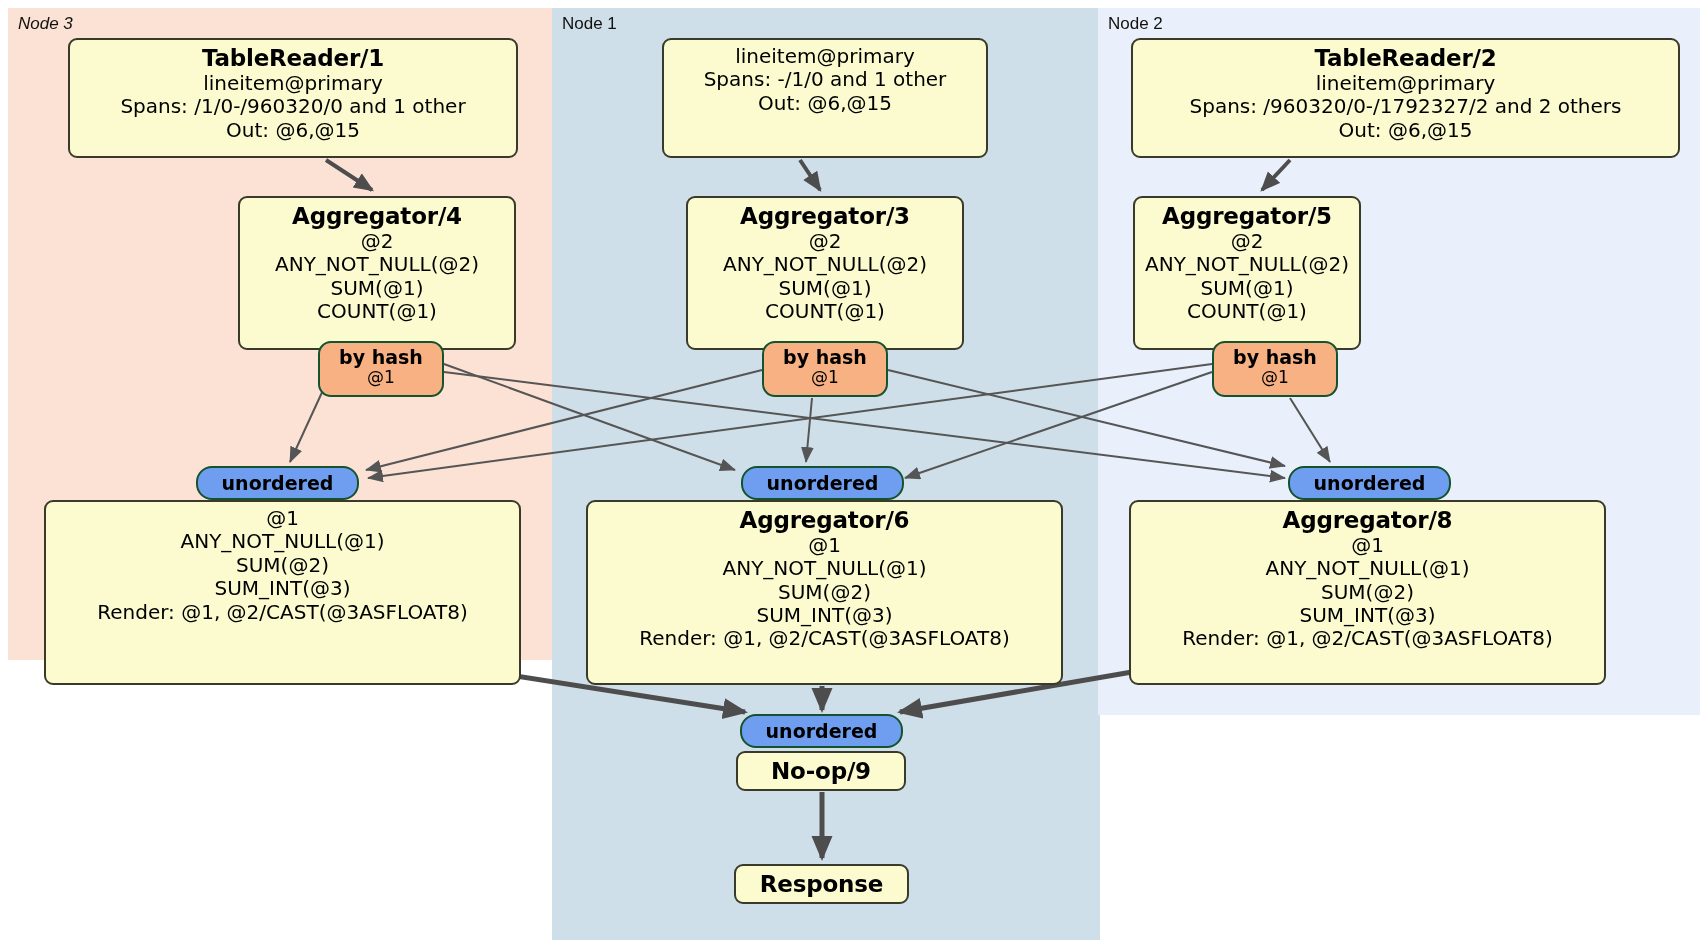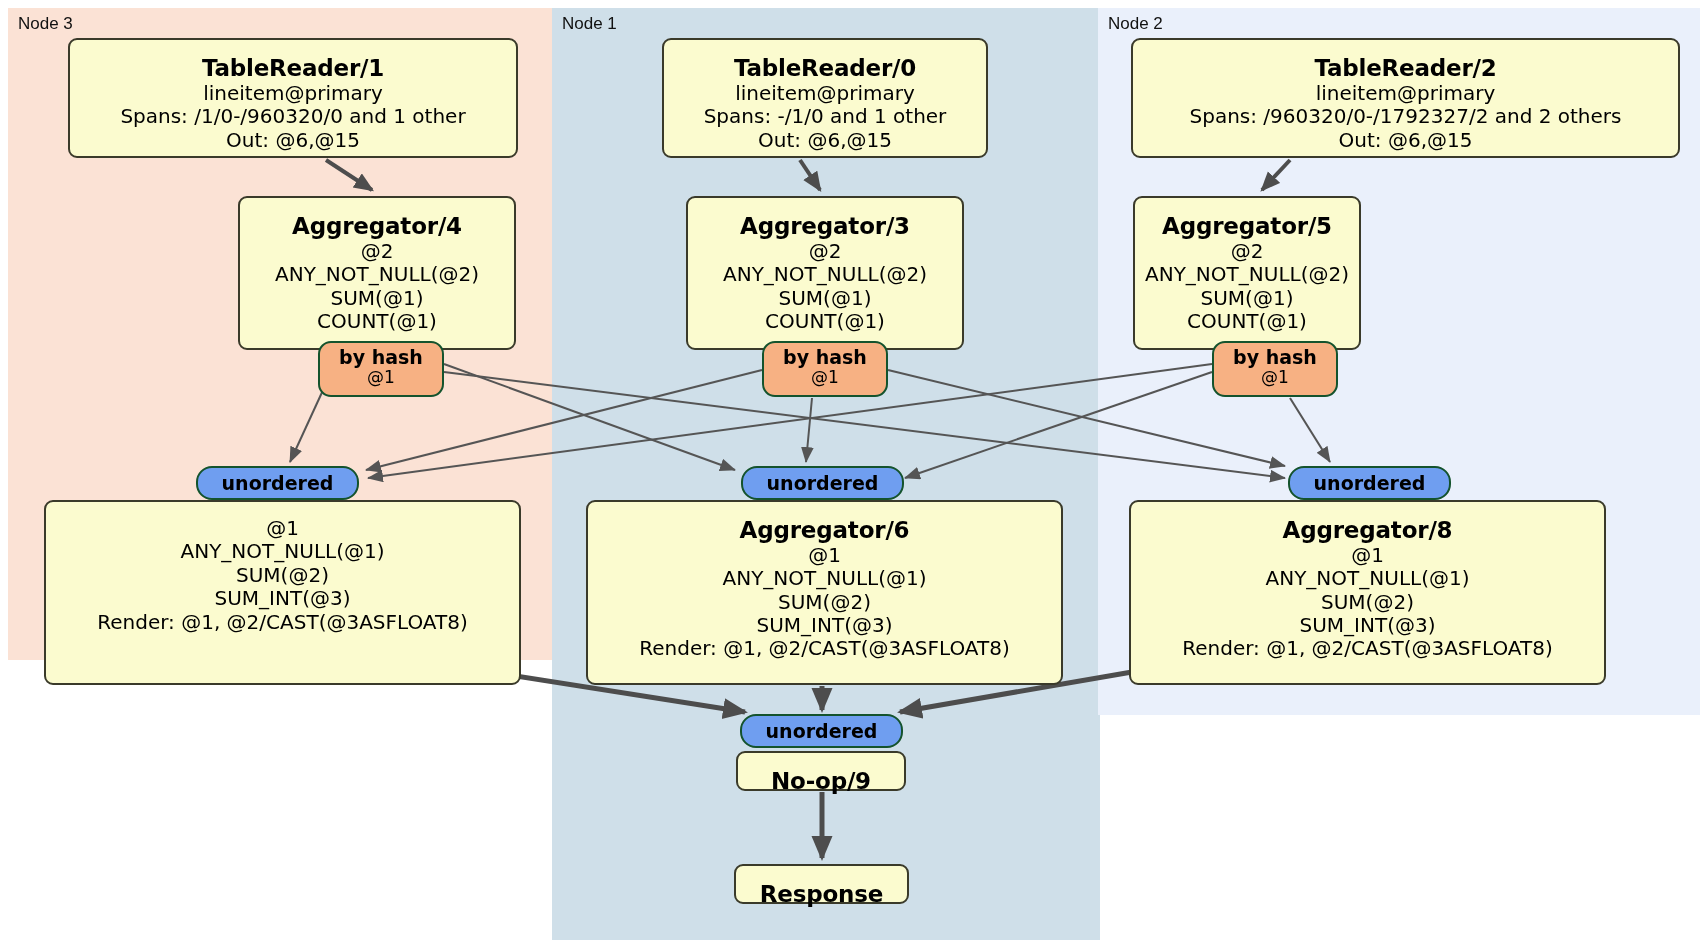--- a/index.html
+++ b/index.html
@@ -7,42 +7,42 @@
        font-family:"DejaVu Sans","Liberation Sans",sans-serif;}
   #stage{position:absolute;left:0;top:0;width:1708px;height:940px;}
 
   .node-region{position:absolute;box-sizing:border-box;}
   .node-label{position:absolute;left:10px;top:6px;font-size:17px;color:#111;
               font-family:"Liberation Sans","DejaVu Sans",sans-serif;}
 
   .box{position:absolute;box-sizing:border-box;background:#fbfbcf;
        border:2px solid #3a3a2a;border-radius:9px;
        text-align:center;color:#000;line-height:1.17;
-       padding-top:15px;}
+       padding-top:5px;}
   .box .title{font-weight:bold;font-size:23px;letter-spacing:-0.2px;}
   .box .line{font-size:20px;}
 
   .pill{position:absolute;box-sizing:border-box;border:2px solid #14532d;
         text-align:center;color:#000;line-height:1.1;}
   .pill-hash{background:#f7b183;border-radius:13px;padding-top:4px;}
   .pill-hash .t{font-weight:bold;font-size:19px;}
   .pill-hash .s{font-size:17px;}
   .pill-unordered{background:#6f9ef0;border-radius:16px;}
   .pill-unordered .t{font-weight:bold;font-size:19px;line-height:30px;}
 
   svg.edges{position:absolute;left:0;top:0;width:1708px;height:940px;
             pointer-events:none;}
 </style>
 </head>
 <body>
 
 <div id="stage">
 
   <div id="regions">
-      <div class="node-region" style="left: 8px; top: 8px; width: 546px; height: 652px; background: rgb(251, 226, 213);">
+      <div class="node-region" style="left: 8px; top: 8px; width: 546px; height: 652px; background: rgb(251, 226, 213); font-style: italic;">
         <div class="node-label">Node 3</div>
       </div>
       <div class="node-region" style="left: 552px; top: 8px; width: 548px; height: 932px; background: rgb(207, 223, 233);">
         <div class="node-label">Node 1</div>
       </div>
       <div class="node-region" style="left: 1098px; top: 8px; width: 602px; height: 707px; background: rgb(234, 240, 251);">
         <div class="node-label">Node 2</div>
       </div>
     </div>
 
@@ -88,21 +88,20 @@
   </svg>
 
   <div id="boxes">
       <div class="box" style="left: 68px; top: 38px; width: 450px; height: 120px;">
         <div class="title">TableReader/1</div>
         <div class="line">lineitem@primary</div>
         <div class="line">Spans: /1/0-/960320/0 and 1 other</div>
         <div class="line">Out: @6,@15</div>
       </div>
       <div class="box" style="left: 662px; top: 38px; width: 326px; height: 120px;">
-        <div class="title">TableReader/0</div>
         <div class="line">lineitem@primary</div>
         <div class="line">Spans: -/1/0 and 1 other</div>
         <div class="line">Out: @6,@15</div>
       </div>
       <div class="box" style="left: 1131px; top: 38px; width: 549px; height: 120px;">
         <div class="title">TableReader/2</div>
         <div class="line">lineitem@primary</div>
         <div class="line">Spans: /960320/0-/1792327/2 and 2 others</div>
         <div class="line">Out: @6,@15</div>
       </div>

